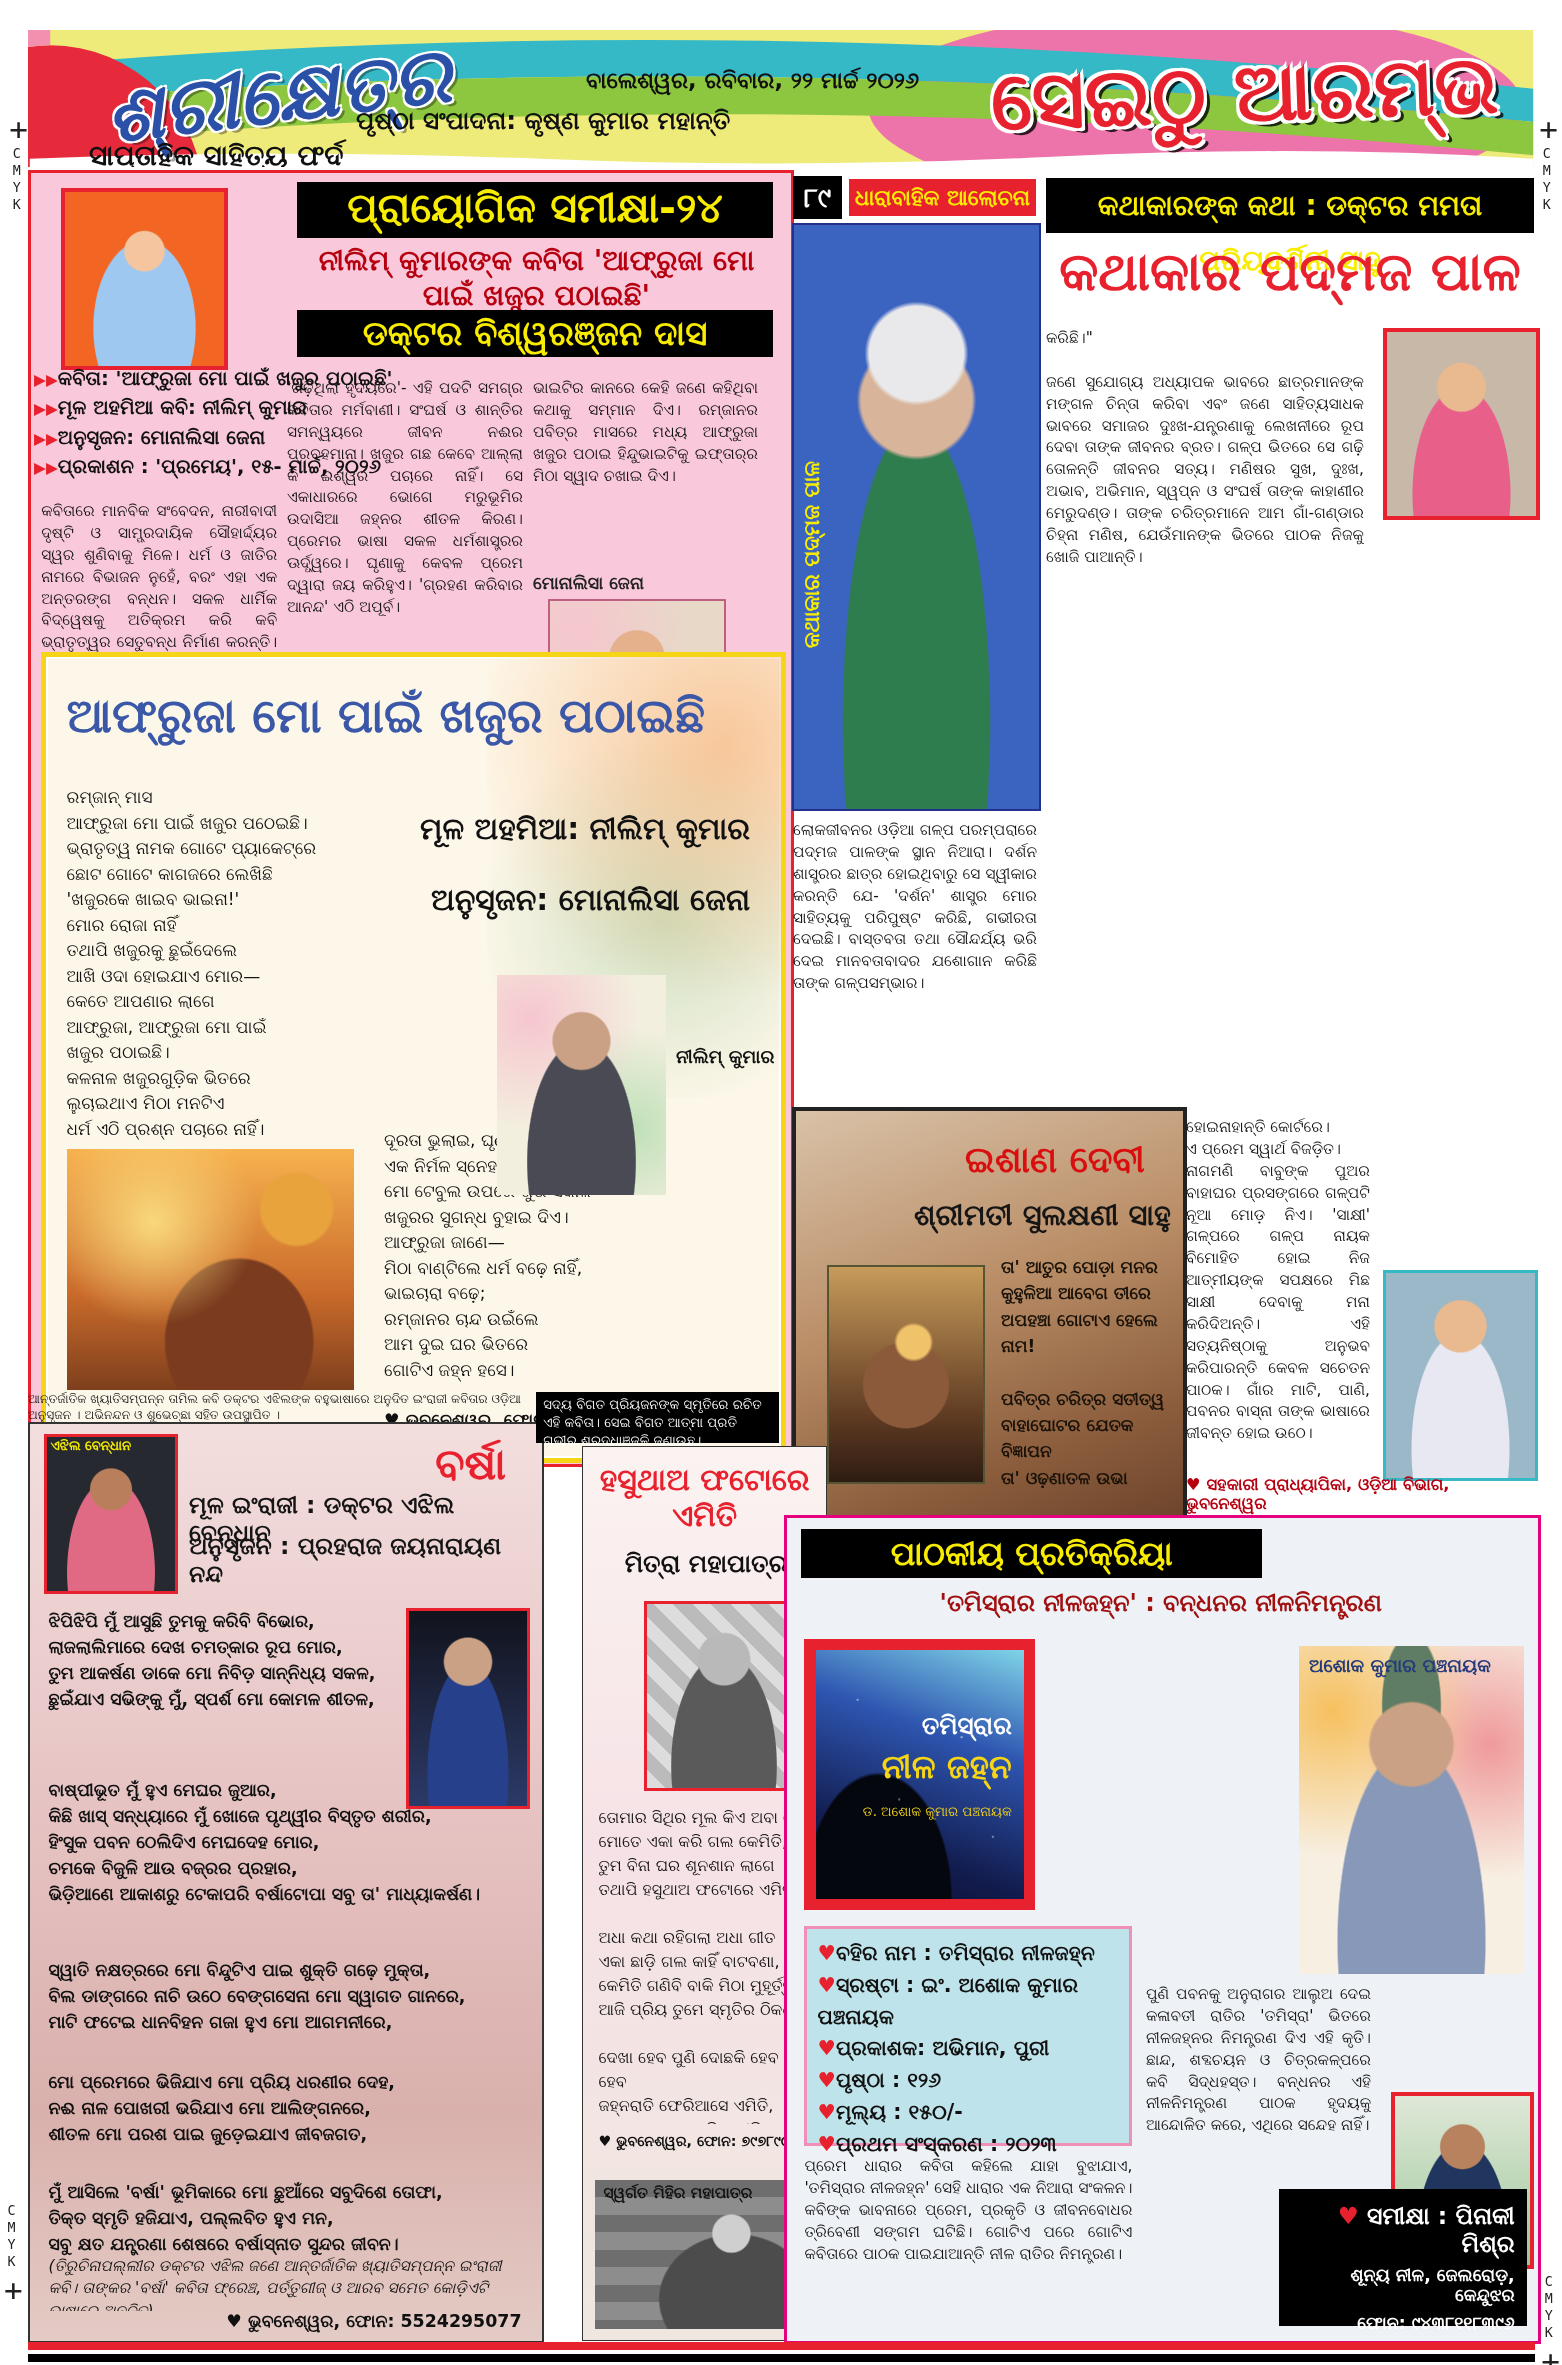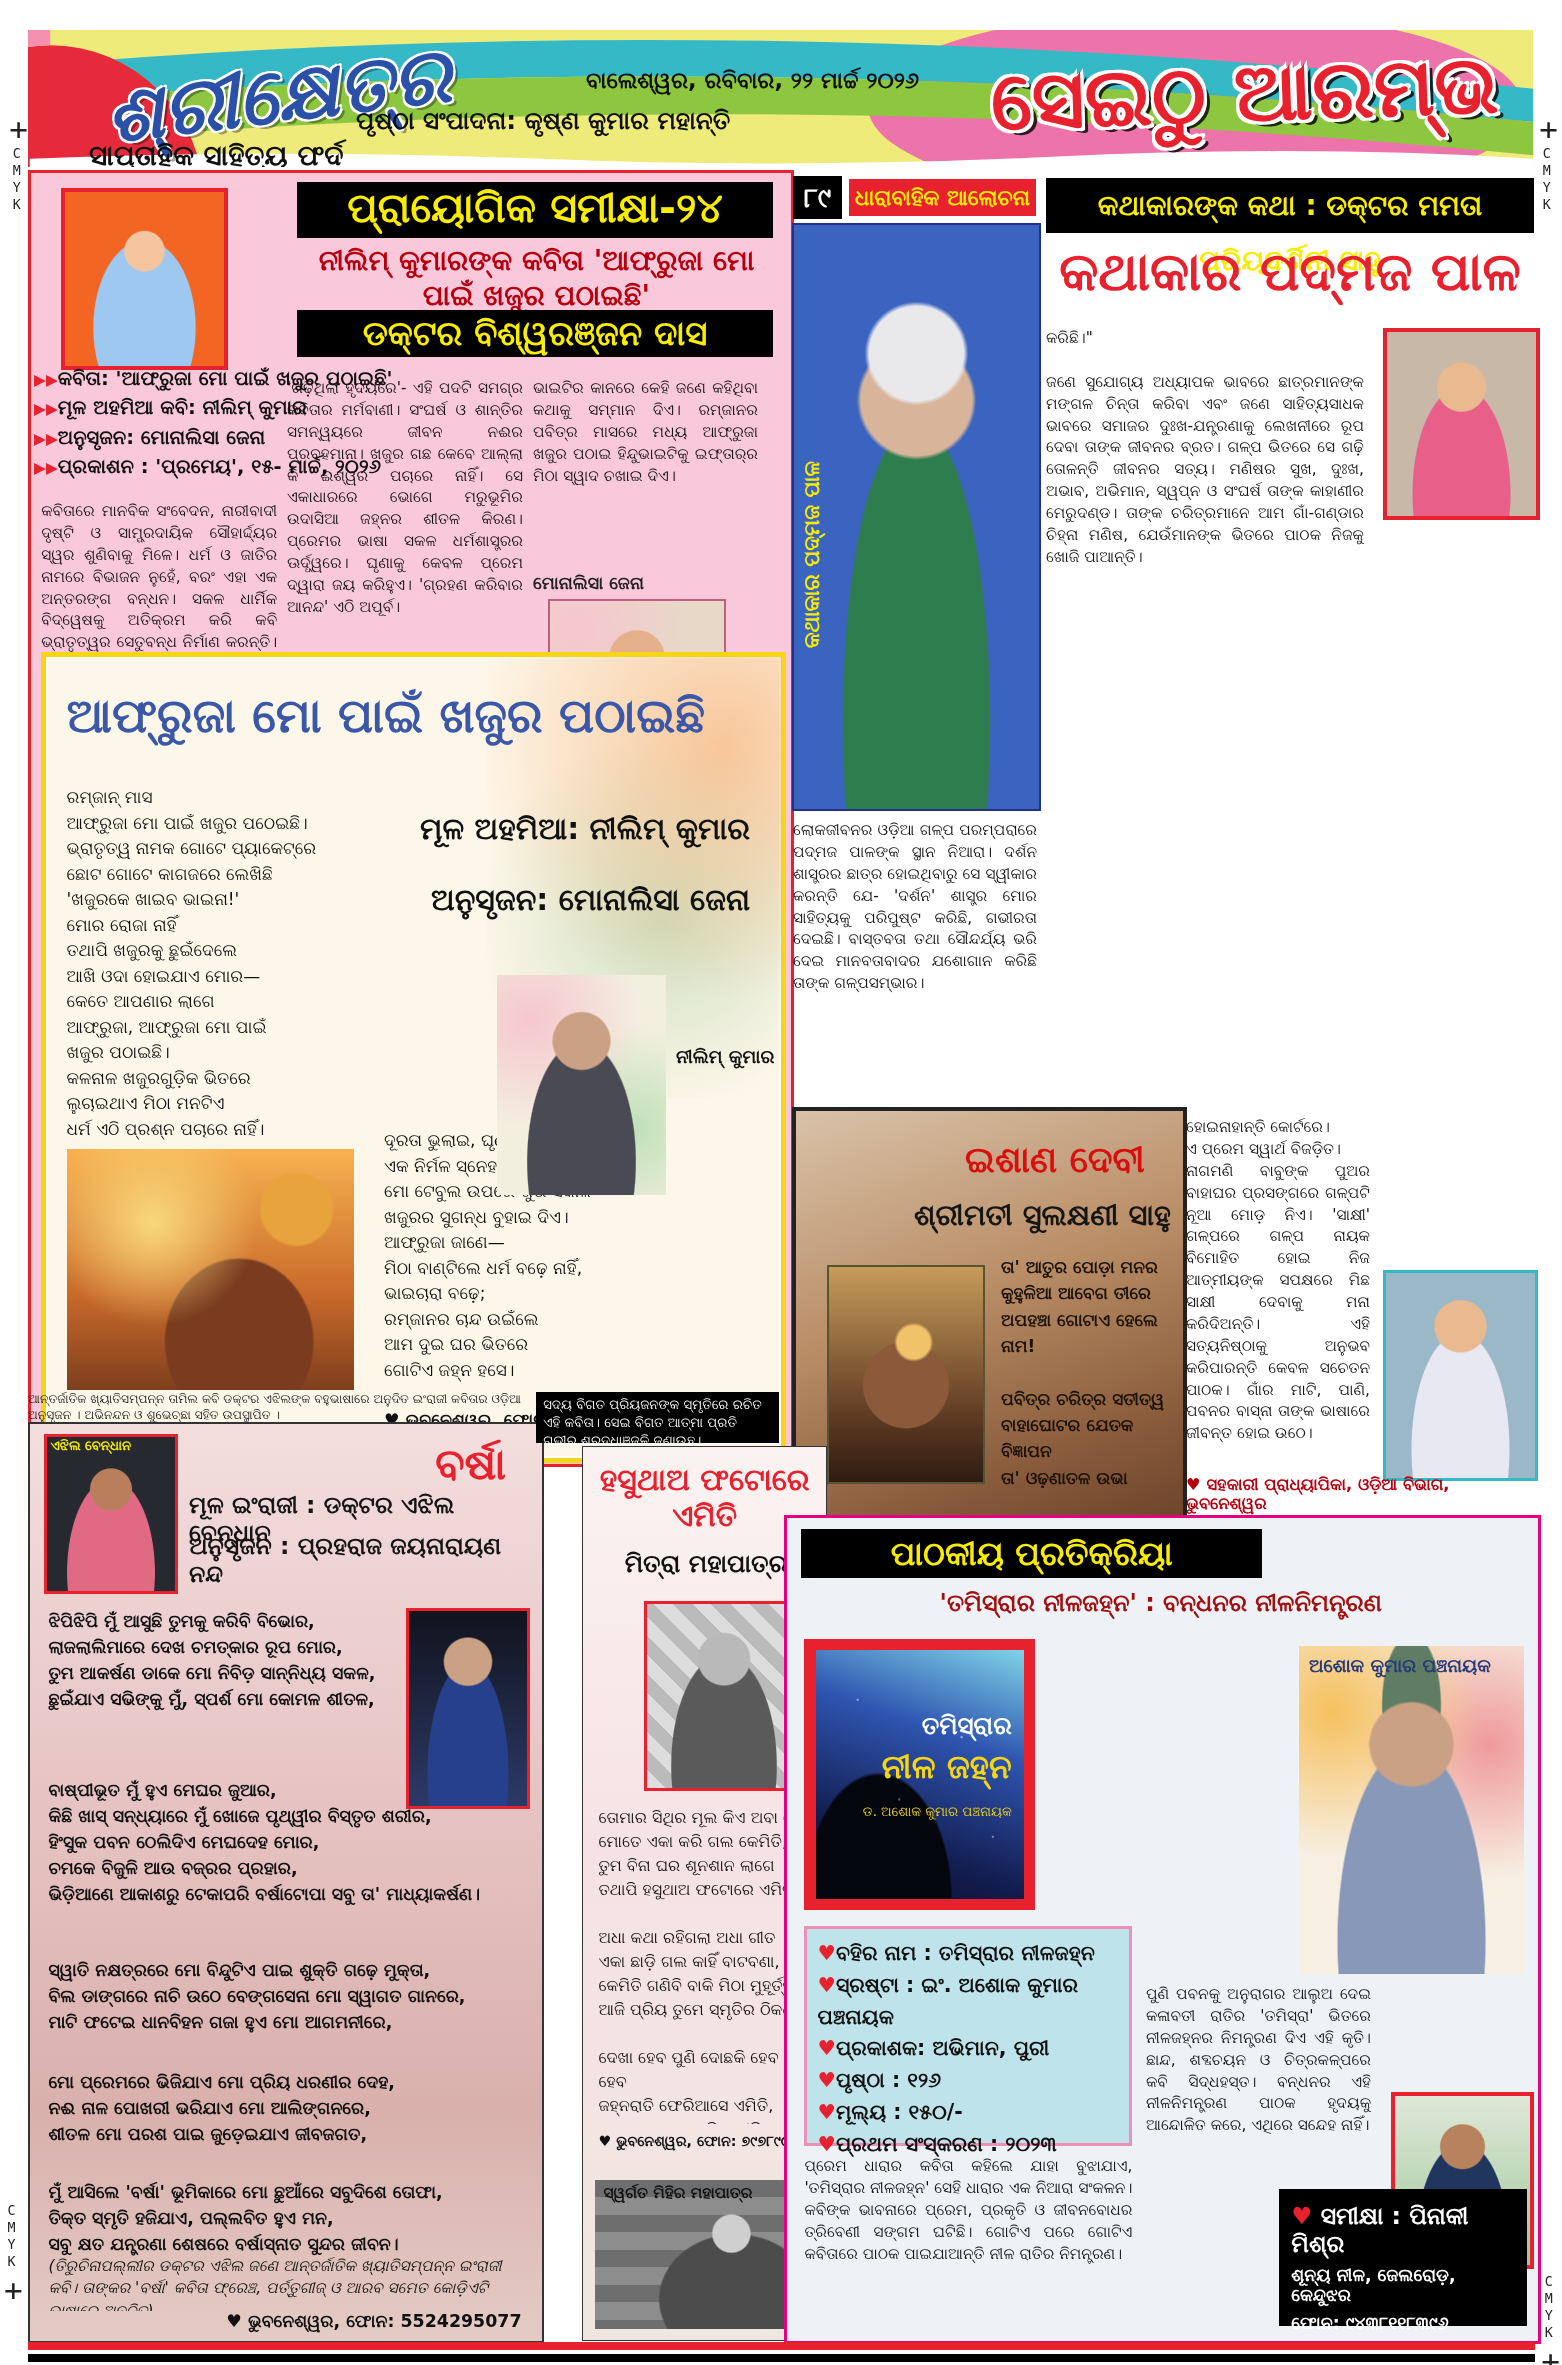--- a/index.html
+++ b/index.html
@@ -164,21 +164,21 @@
                 radial-gradient(ellipse at 50% 90%,#8898b8 0 46%,transparent 47%),
                 radial-gradient(circle at 15% 20%,#f6c05e,transparent 45%),
                 radial-gradient(circle at 85% 30%,#ef9a9a,transparent 45%),#f7efe2;}
   .ashok-cap{left:522px;top:137px;font-size:18.4px;font-weight:bold;color:#243a7a;}
   .pt-body{font-size:15.4px;line-height:1.42;text-align:justify;}
   .pinaki-pic{left:604px;top:574px;width:135px;height:169px;border:4.1px solid #e8212e;
      background:radial-gradient(circle at 50% 30%,#b9825f 0 16%,transparent 17%),
                 radial-gradient(ellipse at 50% 88%,#20365e 0 48%,transparent 49%),
                 linear-gradient(180deg,#dfe8d8,#9ec89a);}
   .reviewerbox{left:492px;top:671px;width:248px;height:137px;background:#000;color:#fff;padding:13.3px 12.3px;
-               box-sizing:border-box;}
+               box-sizing:border-box;text-align:right;}
   .reviewerbox .r1{font-size:23.6px;font-weight:bold;}
   .reviewerbox .r2,.reviewerbox .r3{font-size:17.4px;font-weight:bold;margin-top:7.2px;}
 
   .botline-red{left:28px;top:2342px;width:1507px;height:8.2px;background:#e8212e;}
   .botline-black{left:28px;top:2354px;width:1507px;height:8.2px;background:#000;}
 </style>
 </head>
 <body>
 
 <div class="page">

